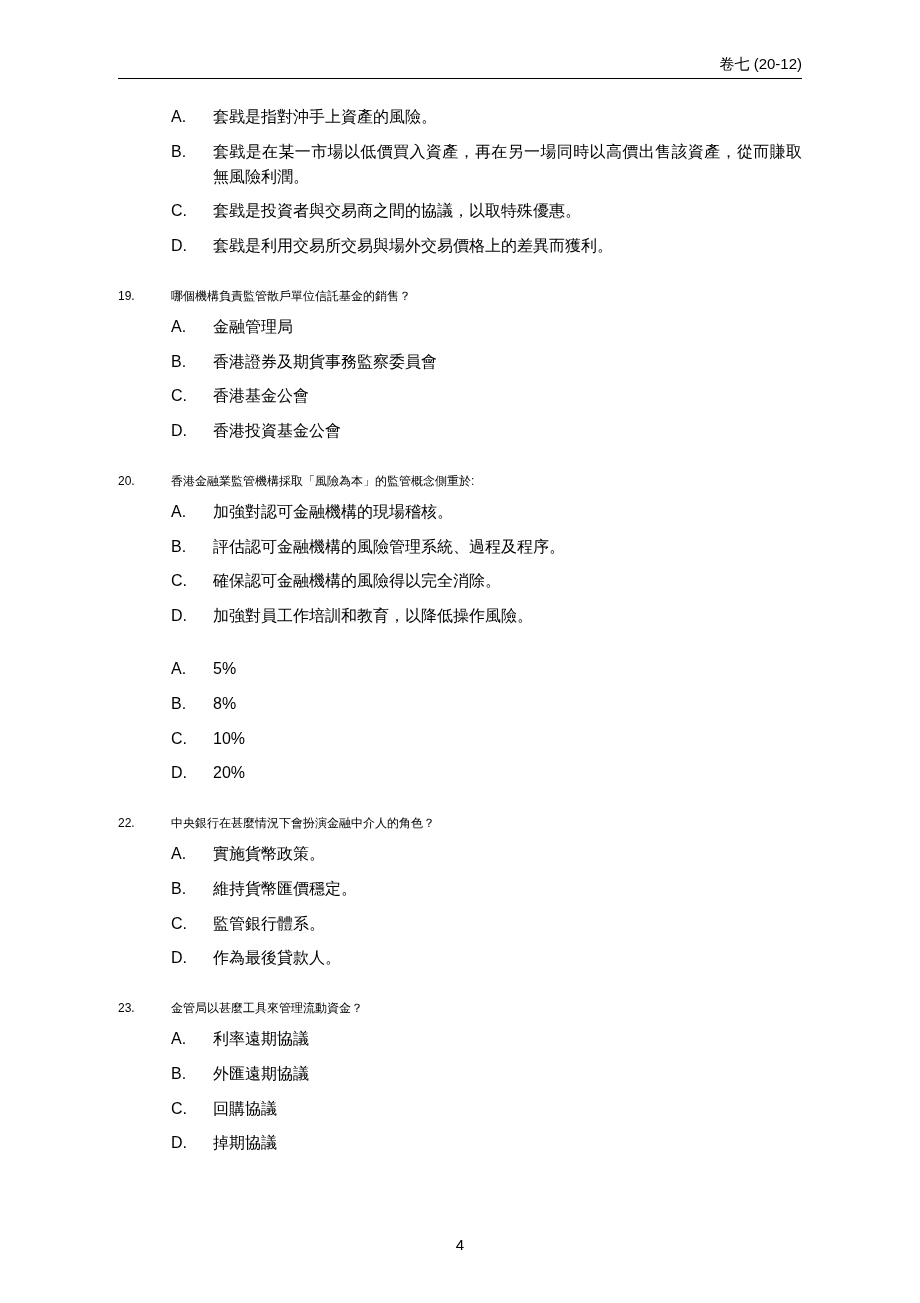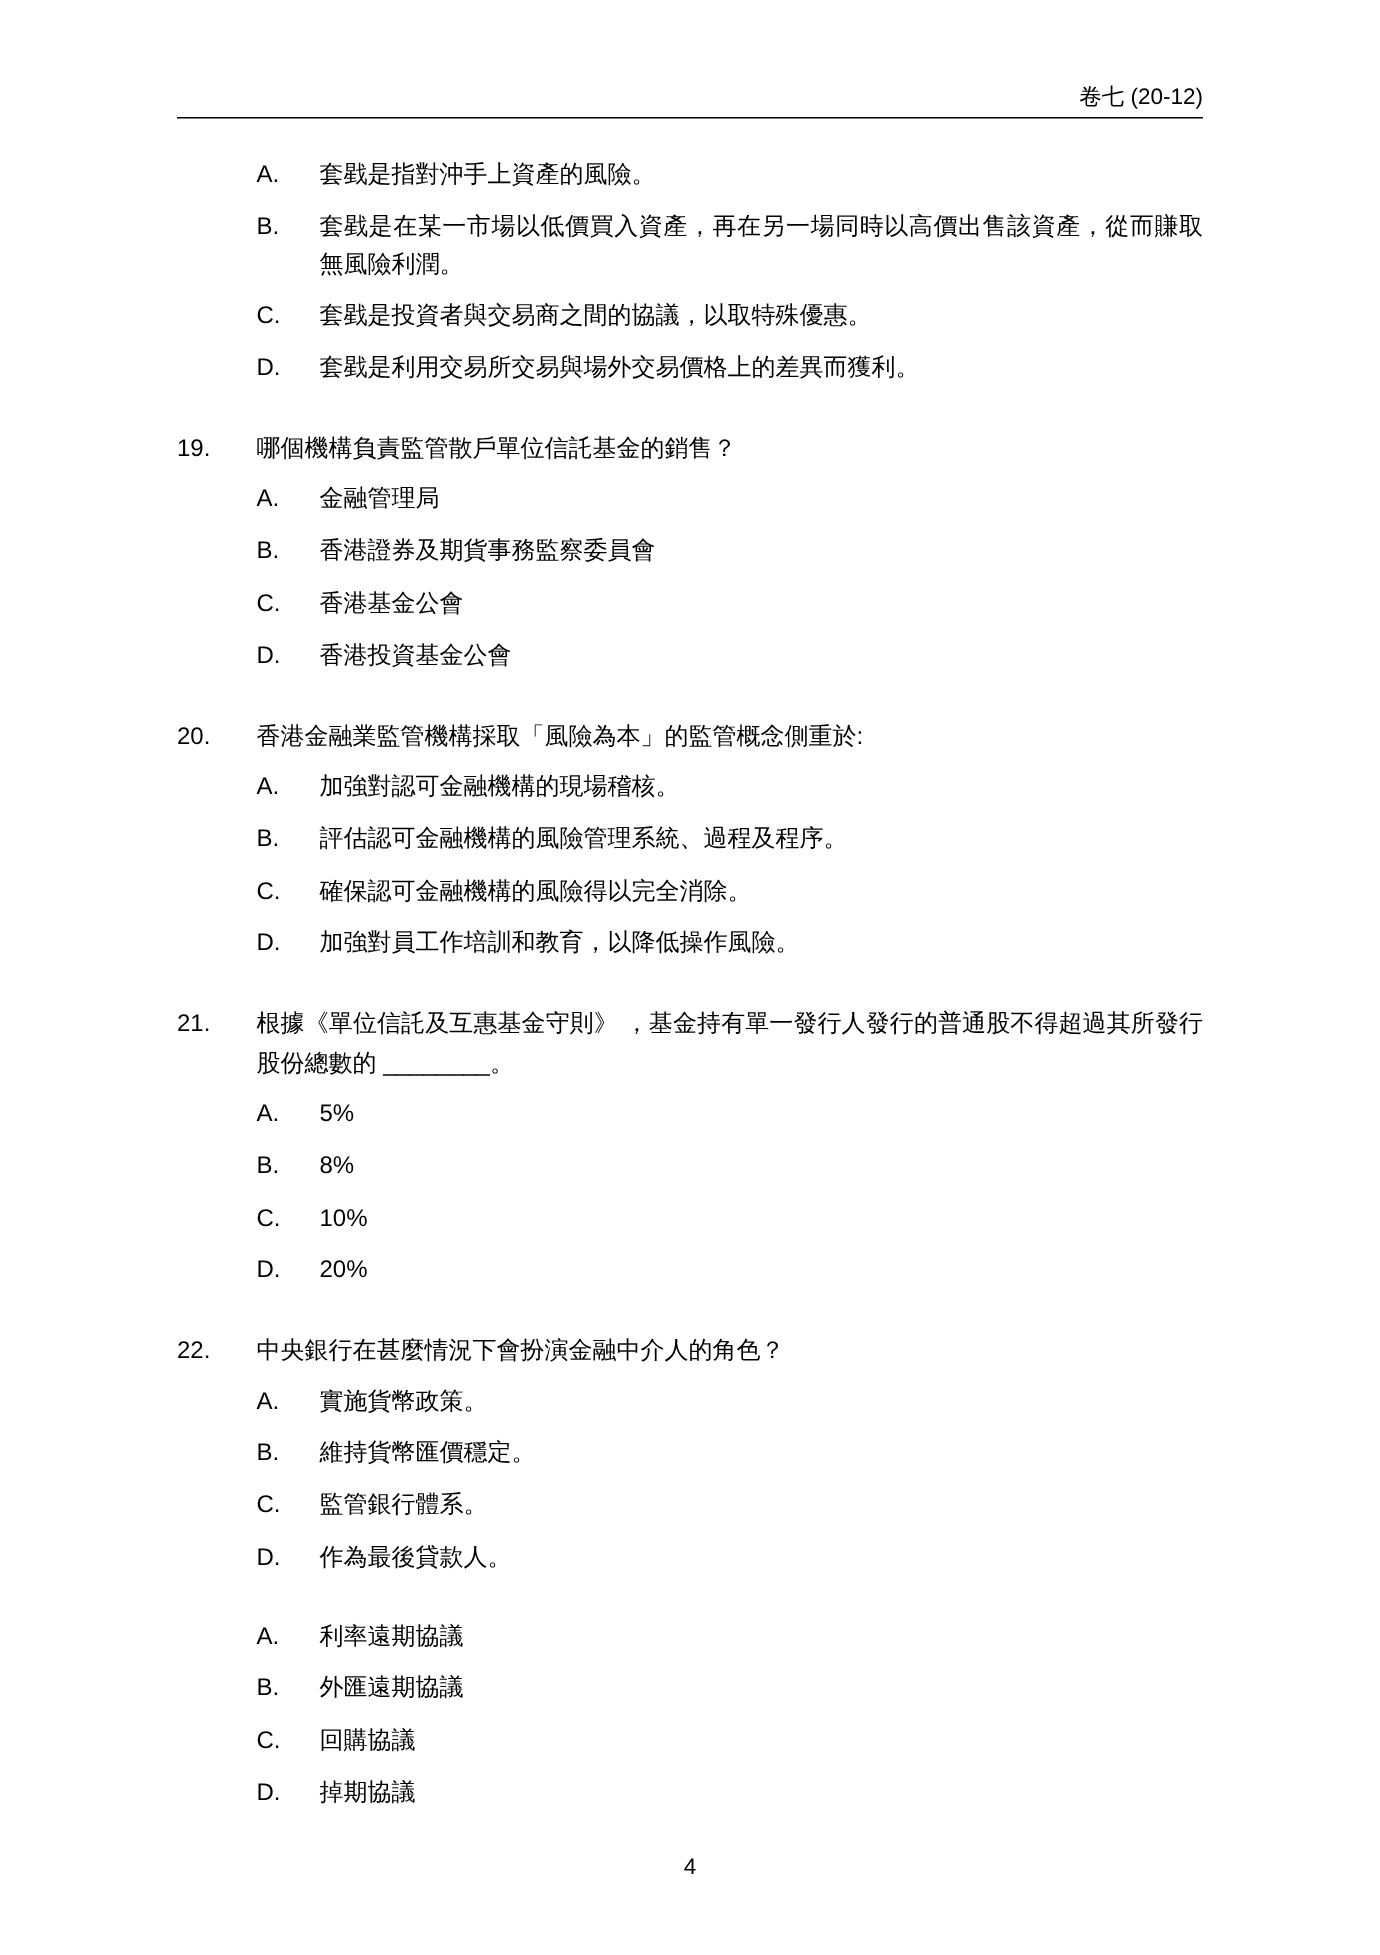--- a/index.html
+++ b/index.html
@@ -43,21 +43,21 @@
   }
   .opt .text {
     flex: 1;
     text-align: justify;
   }
   .question {
     margin-top: 28px;
   }
   .qrow {
     display: flex;
-    font-size: 16px;
+    font-size: 12px;
     line-height: 1.65;
     margin-bottom: 8px;
   }
   .qnum {
     font-family: Arial, sans-serif;
     width: 53px;
     flex: 0 0 53px;
   }
   .qstem {
     flex: 1;
@@ -144,24 +144,20 @@
           <div class="text">確保認可金融機構的風險得以完全消除。</div>
         </div>
       <div class="opt">
           <div class="letter">D.</div>
           <div class="text">加強對員工作培訓和教育，以降低操作風險。</div>
         </div>
     </div>
   </div>
 
   <div class="question">
-    <div class="qrow">
-      <div class="qnum">21.</div>
-      <div class="qstem">根據《單位信託及互惠基金守則》 ，基金持有單一發行人發行的普通股不得超過其所發行股份總數的  ________。</div>
-    </div>
     <div class="options-block">
       <div class="opt">
           <div class="letter">A.</div>
           <div class="text">5%</div>
         </div>
       <div class="opt">
           <div class="letter">B.</div>
           <div class="text">8%</div>
         </div>
       <div class="opt">
@@ -194,20 +190,24 @@
           <div class="text">監管銀行體系。</div>
         </div>
       <div class="opt">
           <div class="letter">D.</div>
           <div class="text">作為最後貸款人。</div>
         </div>
     </div>
   </div>
 
   <div class="question">
+    <div class="qrow">
+      <div class="qnum">23.</div>
+      <div class="qstem">金管局以甚麼工具來管理流動資金？</div>
+    </div>
     <div class="options-block">
       <div class="opt">
           <div class="letter">A.</div>
           <div class="text">利率遠期協議</div>
         </div>
       <div class="opt">
           <div class="letter">B.</div>
           <div class="text">外匯遠期協議</div>
         </div>
       <div class="opt">

